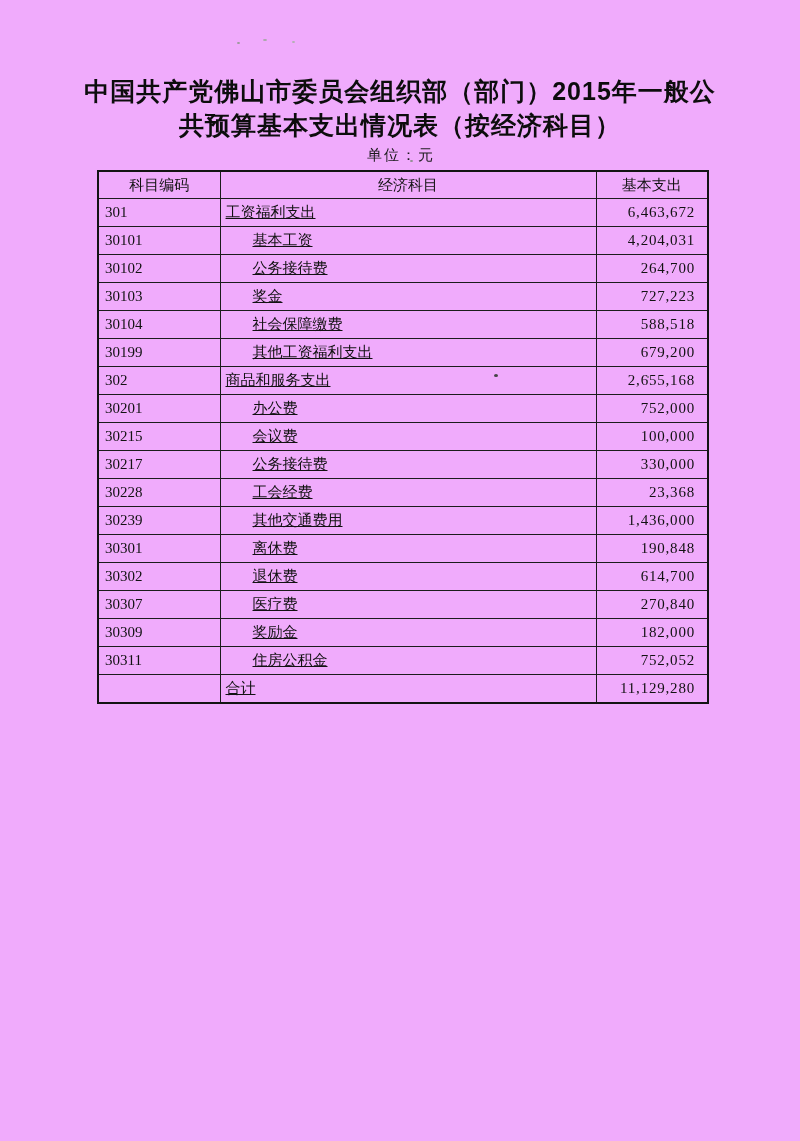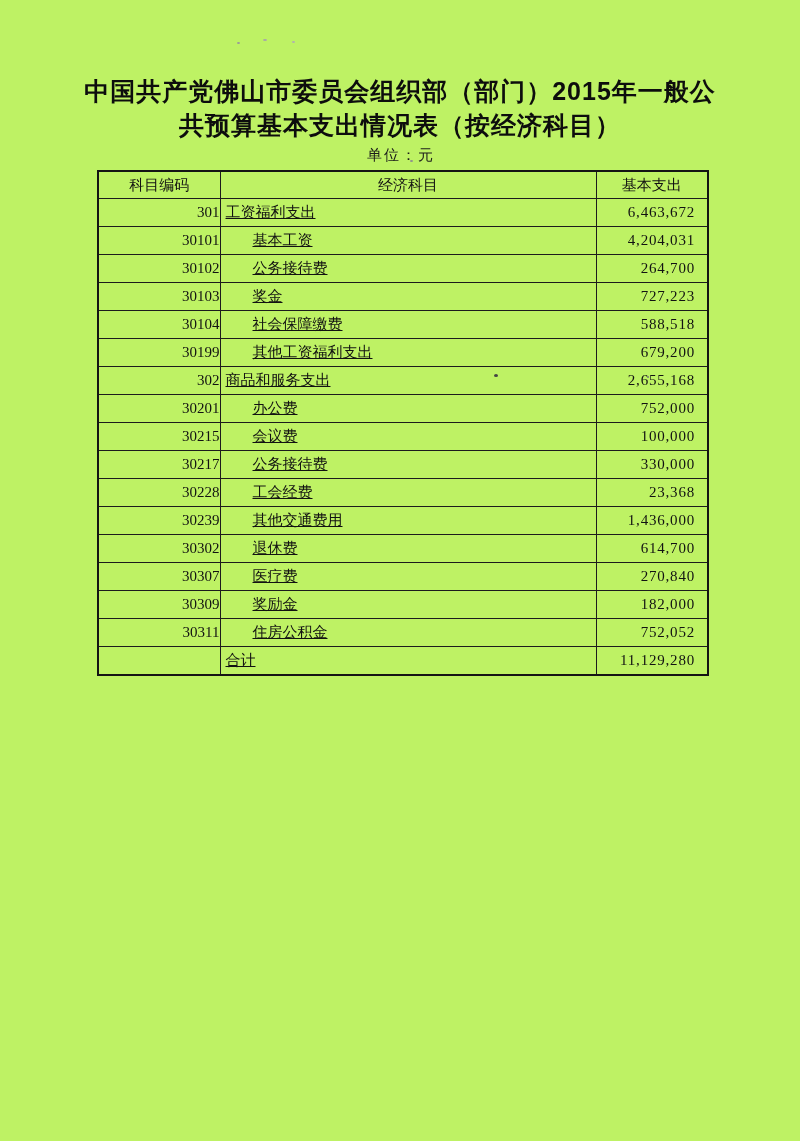--- a/index.html
+++ b/index.html
@@ -6,21 +6,21 @@
     margin: 0;
     padding: 0;
     background: #ffffff;
     font-family: "Liberation Serif", serif;
     color: #141414;
   }
   .page {
     position: relative;
     width: 800px;
     height: 1141px;
-    background: #bef264;
+    background: #f0abfc;
     overflow: hidden;
   }
   .doc-title {
     position: absolute;
     top: 74px;
     left: 50px;
     width: 700px;
     margin: 0;
     text-align: center;
     font-family: "Liberation Sans", "DejaVu Sans", sans-serif;
@@ -62,21 +62,22 @@
     vertical-align: middle;
   }
   .budget-table th {
     text-align: center;
     height: 26px;
   }
   col.c-code    { width: 122px; }
   col.c-subject { width: 376px; }
   col.c-amount  { width: 112px; }
   td.col-code {
-    text-align: right;
+    text-align: left;
+    padding-left: 6px;
   }
   td.col-subject {
     text-align: left;
     padding-left: 5px;
     text-decoration: underline;
   }
   td.col-subject.indent {
     padding-left: 32px;
   }
   td.col-amount {
@@ -174,20 +175,25 @@
           <td class="col-code">30228</td>
           <td class="col-subject indent">工会经费</td>
           <td class="col-amount">23,368</td>
         </tr>
         <tr>
           <td class="col-code">30239</td>
           <td class="col-subject indent">其他交通费用</td>
           <td class="col-amount">1,436,000</td>
         </tr>
         <tr>
+          <td class="col-code">30301</td>
+          <td class="col-subject indent">离休费</td>
+          <td class="col-amount">190,848</td>
+        </tr>
+        <tr>
           <td class="col-code">30302</td>
           <td class="col-subject indent">退休费</td>
           <td class="col-amount">614,700</td>
         </tr>
         <tr>
           <td class="col-code">30307</td>
           <td class="col-subject indent">医疗费</td>
           <td class="col-amount">270,840</td>
         </tr>
         <tr>

